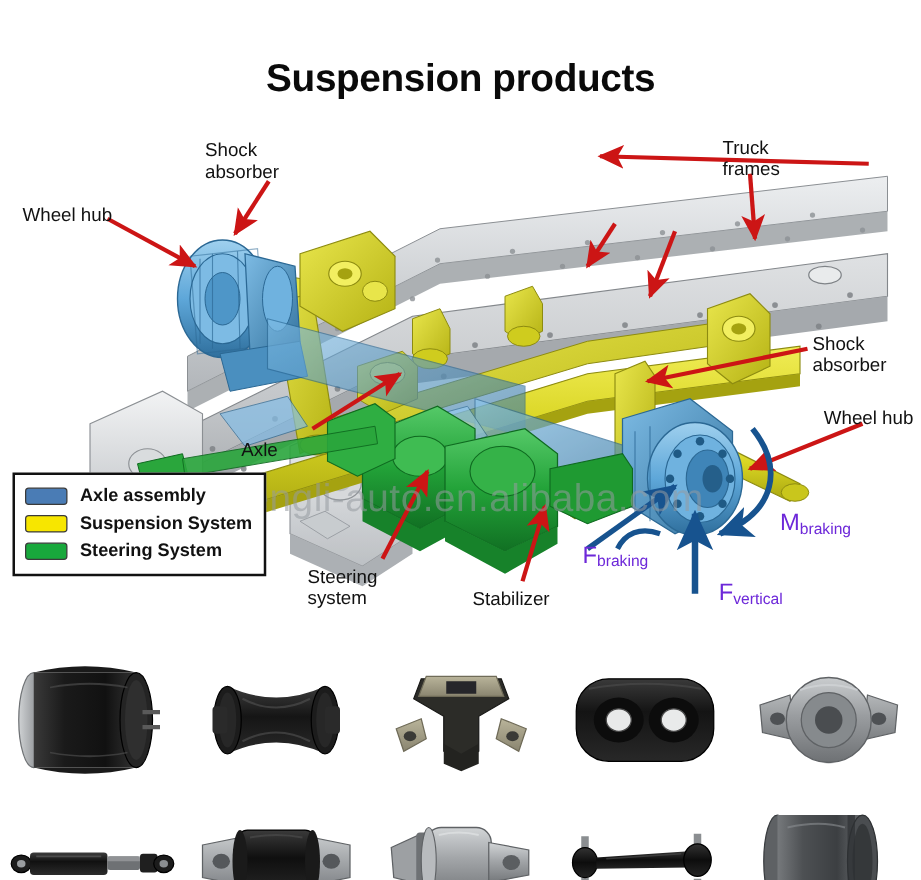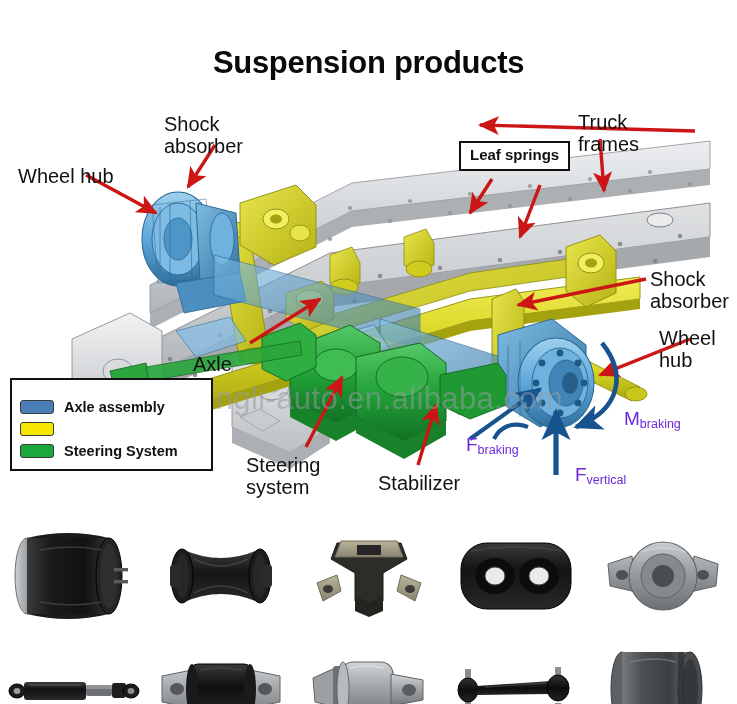--- a/index.html
+++ b/index.html
@@ -20,21 +20,21 @@
     font-family: "Liberation Sans", sans-serif;
   }
 
   
   .diagram { position: absolute; left: 0; top: 46px; width: 737px; height: 430px; }
   .diagram svg { position: absolute; left: 0; top: 0; }
 
   
   .callout {
     position: absolute;
-    font-size: 20px; color: #111; line-height: 1.12;
+    font-size: 15px; color: #111; line-height: 1.12;
     font-family: "Liberation Sans", sans-serif;
     white-space: pre-line;
   }
   .callout.boxed {
     border: 2px solid #111; background: #fff;
     padding: 4px 9px 5px 9px; font-weight: bold; font-size: 15px;
     white-space: nowrap;
   }
 
   
@@ -42,21 +42,21 @@
     position: absolute; color: #6d28d9;
     font-family: "Liberation Sans", sans-serif;
     font-size: 19px; white-space: nowrap;
   }
   .force sub { font-size: 12.5px; vertical-align: baseline; position: relative; top: 3px; }
 
   
   .legend {
     position: absolute; left: 10px; top: 337px;
     width: 203px; border: 2.5px solid #111; background: #fff;
-    padding: 16px 8px 7px 8px; z-index: 40;
+    padding: 6px 8px 7px 8px; z-index: 40;
   }
   .legend-row { display: flex; align-items: center; height: 22px; }
   .swatch {
     width: 34px; height: 14px; border: 1.3px solid #3a3a3a;
     border-radius: 3px; margin-right: 10px; flex: 0 0 auto;
   }
   .legend-label {
     font-size: 14.5px; font-weight: bold; color: #111;
     font-family: "Liberation Sans", sans-serif; white-space: nowrap;
   }
@@ -321,21 +321,20 @@
         <path d="M470,352 L540,302" stroke-width="4.2" marker-end="url(#ahb)"></path>
         <path d="M556,388 L556,324" stroke-width="5.2" marker-end="url(#ahb)"></path>
         <path d="M602,256 C626,286 622,322 576,340" stroke-width="4.6" marker-end="url(#ahb)"></path>
         <path d="M528,340 C512,334 500,340 494,352" stroke-width="4.2"></path>
       </g>
     </svg>
 
     <div class="callout" style="left:164px;top:26px;">Shock
 absorber</div>
     <div class="callout" style="left:18px;top:78px;">Wheel hub</div>
-    <div class="callout boxed" style="left:459px;top:54px;">Leaf springs</div>
     <div class="callout" style="left:578px;top:24px;">Truck
 frames</div>
     <div class="callout" style="left:650px;top:181px;">Shock
 absorber</div>
     <div class="callout" style="left:659px;top:240px;">Wheel hub</div>
     <div class="callout" style="left:193px;top:266px;">Axle</div>
     <div class="callout" style="left:246px;top:367px;">Steering
 system</div>
     <div class="callout" style="left:378px;top:385px;">Stabilizer</div>
 
@@ -352,20 +351,21 @@
 
   <div class="watermark">fengli-auto.en.alibaba.com</div>
 
   <div class="legend">
     <div class="legend-row">
       <span class="swatch" style="background:#4a7cb5;"></span>
       <span class="legend-label">Axle assembly</span>
     </div>
     <div class="legend-row">
       <span class="swatch" style="background:#f7e600;"></span>
+      <span class="legend-label">Suspension System</span>
     </div>
     <div class="legend-row">
       <span class="swatch" style="background:#18a83c;"></span>
       <span class="legend-label">Steering System</span>
     </div>
   </div>
 
   <div class="products">
 
     <div class="prow r1">

